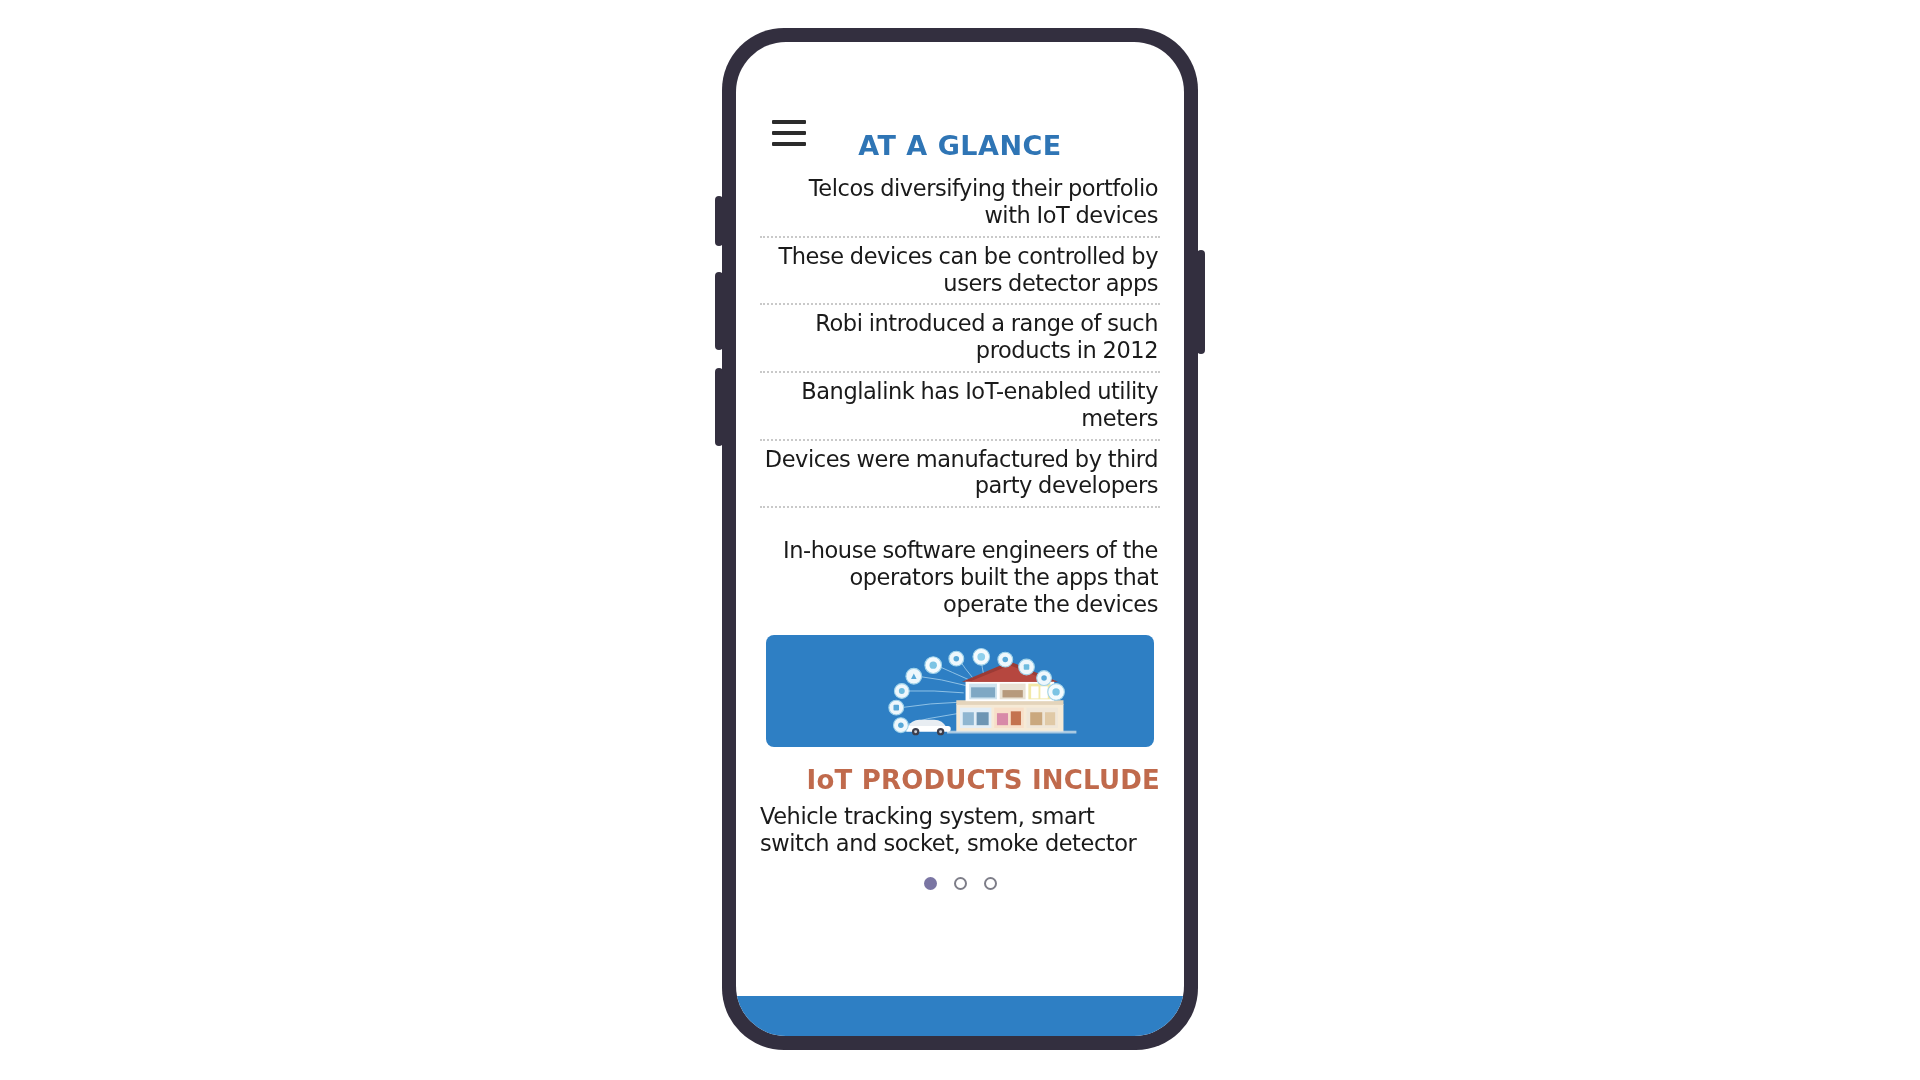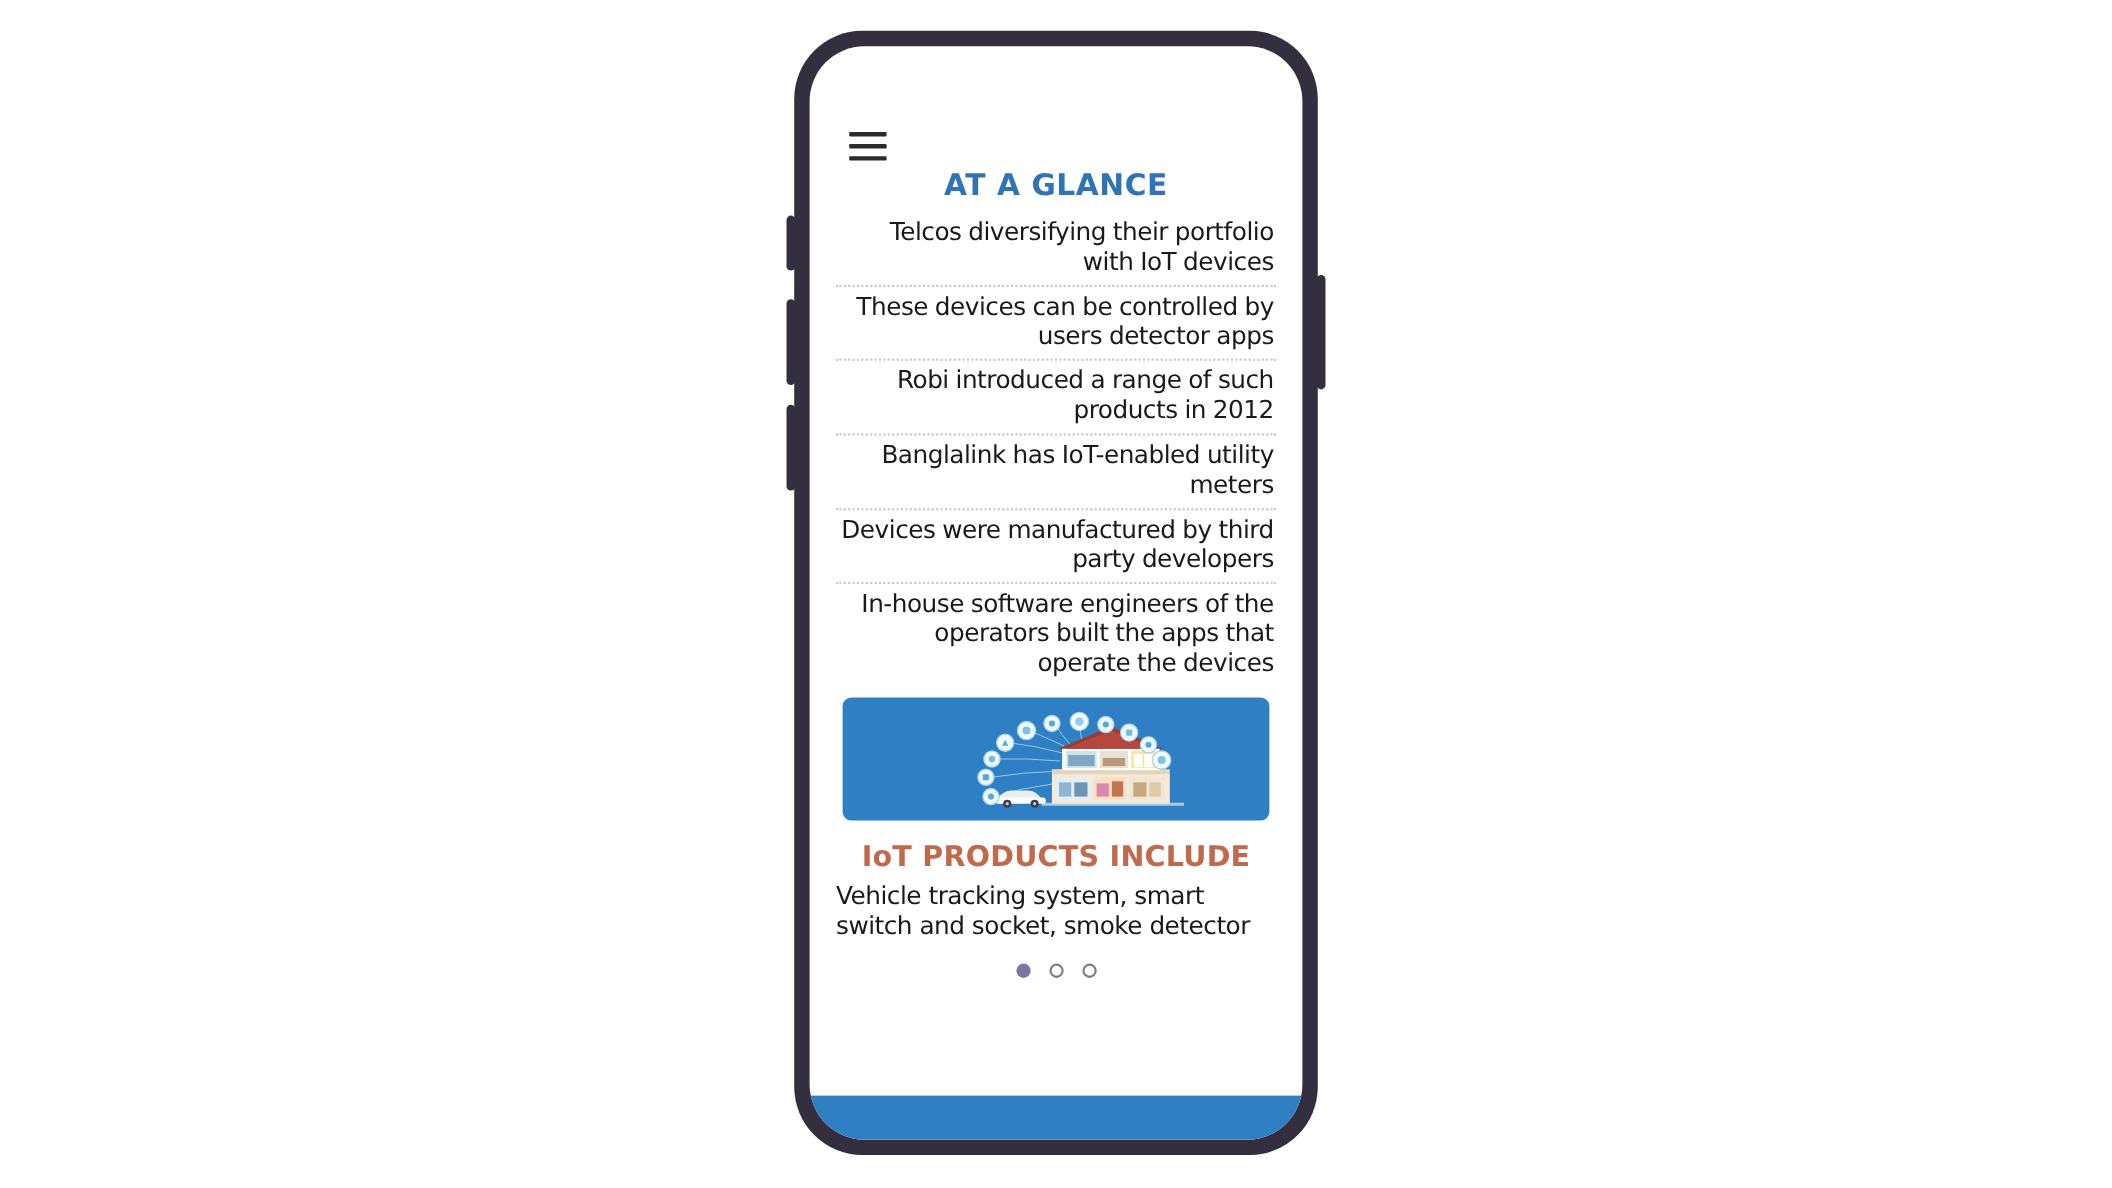--- a/index.html
+++ b/index.html
@@ -84,21 +84,21 @@
   }
 
   
   .glance-title {
     text-align: center;
     font-family: "DejaVu Sans", sans-serif;
     font-weight: bold;
     font-size: 27px;
     letter-spacing: 0.5px;
     color: #2f75b5;
-    padding-top: 111px;
+    padding-top: 88px;
     margin: 0 0 8px 0;
     line-height: 1.2;
   }
 
   
   .facts {
     margin: 0;
     padding: 0;
     list-style: none;
   }
@@ -106,36 +106,36 @@
     text-align: right;
     font-family: "DejaVu Sans", sans-serif;
     font-size: 22.5px;
     line-height: 1.19;
     color: #1a1a1a;
     padding: 5px 2px 7px 2px;
     border-bottom: 2px dotted #c9c9c9;
     letter-spacing: -0.45px;
     word-spacing: -0.5px;
   }
-  .fact:last-child { border-bottom: none; }
+  .fact:last-child { border-bottom: none; margin-top: 24px; }
 
   
   .banner {
     margin: 11px 6px 0 6px;
     height: 112px;
     background: #2e7fc4;
     border-radius: 8px;
     position: relative;
     overflow: hidden;
   }
   .banner svg { display: block; width: 100%; height: 100%; }
 
   
   .products-title {
-    text-align: center;
+    text-align: right;
     font-family: "DejaVu Sans", sans-serif;
     font-weight: bold;
     font-size: 26px;
     color: #c06a4c;
     letter-spacing: 0.2px;
     margin: 18px 0 6px 0;
     line-height: 1.2;
   }
   .products-body {
     font-family: "DejaVu Sans", sans-serif;

